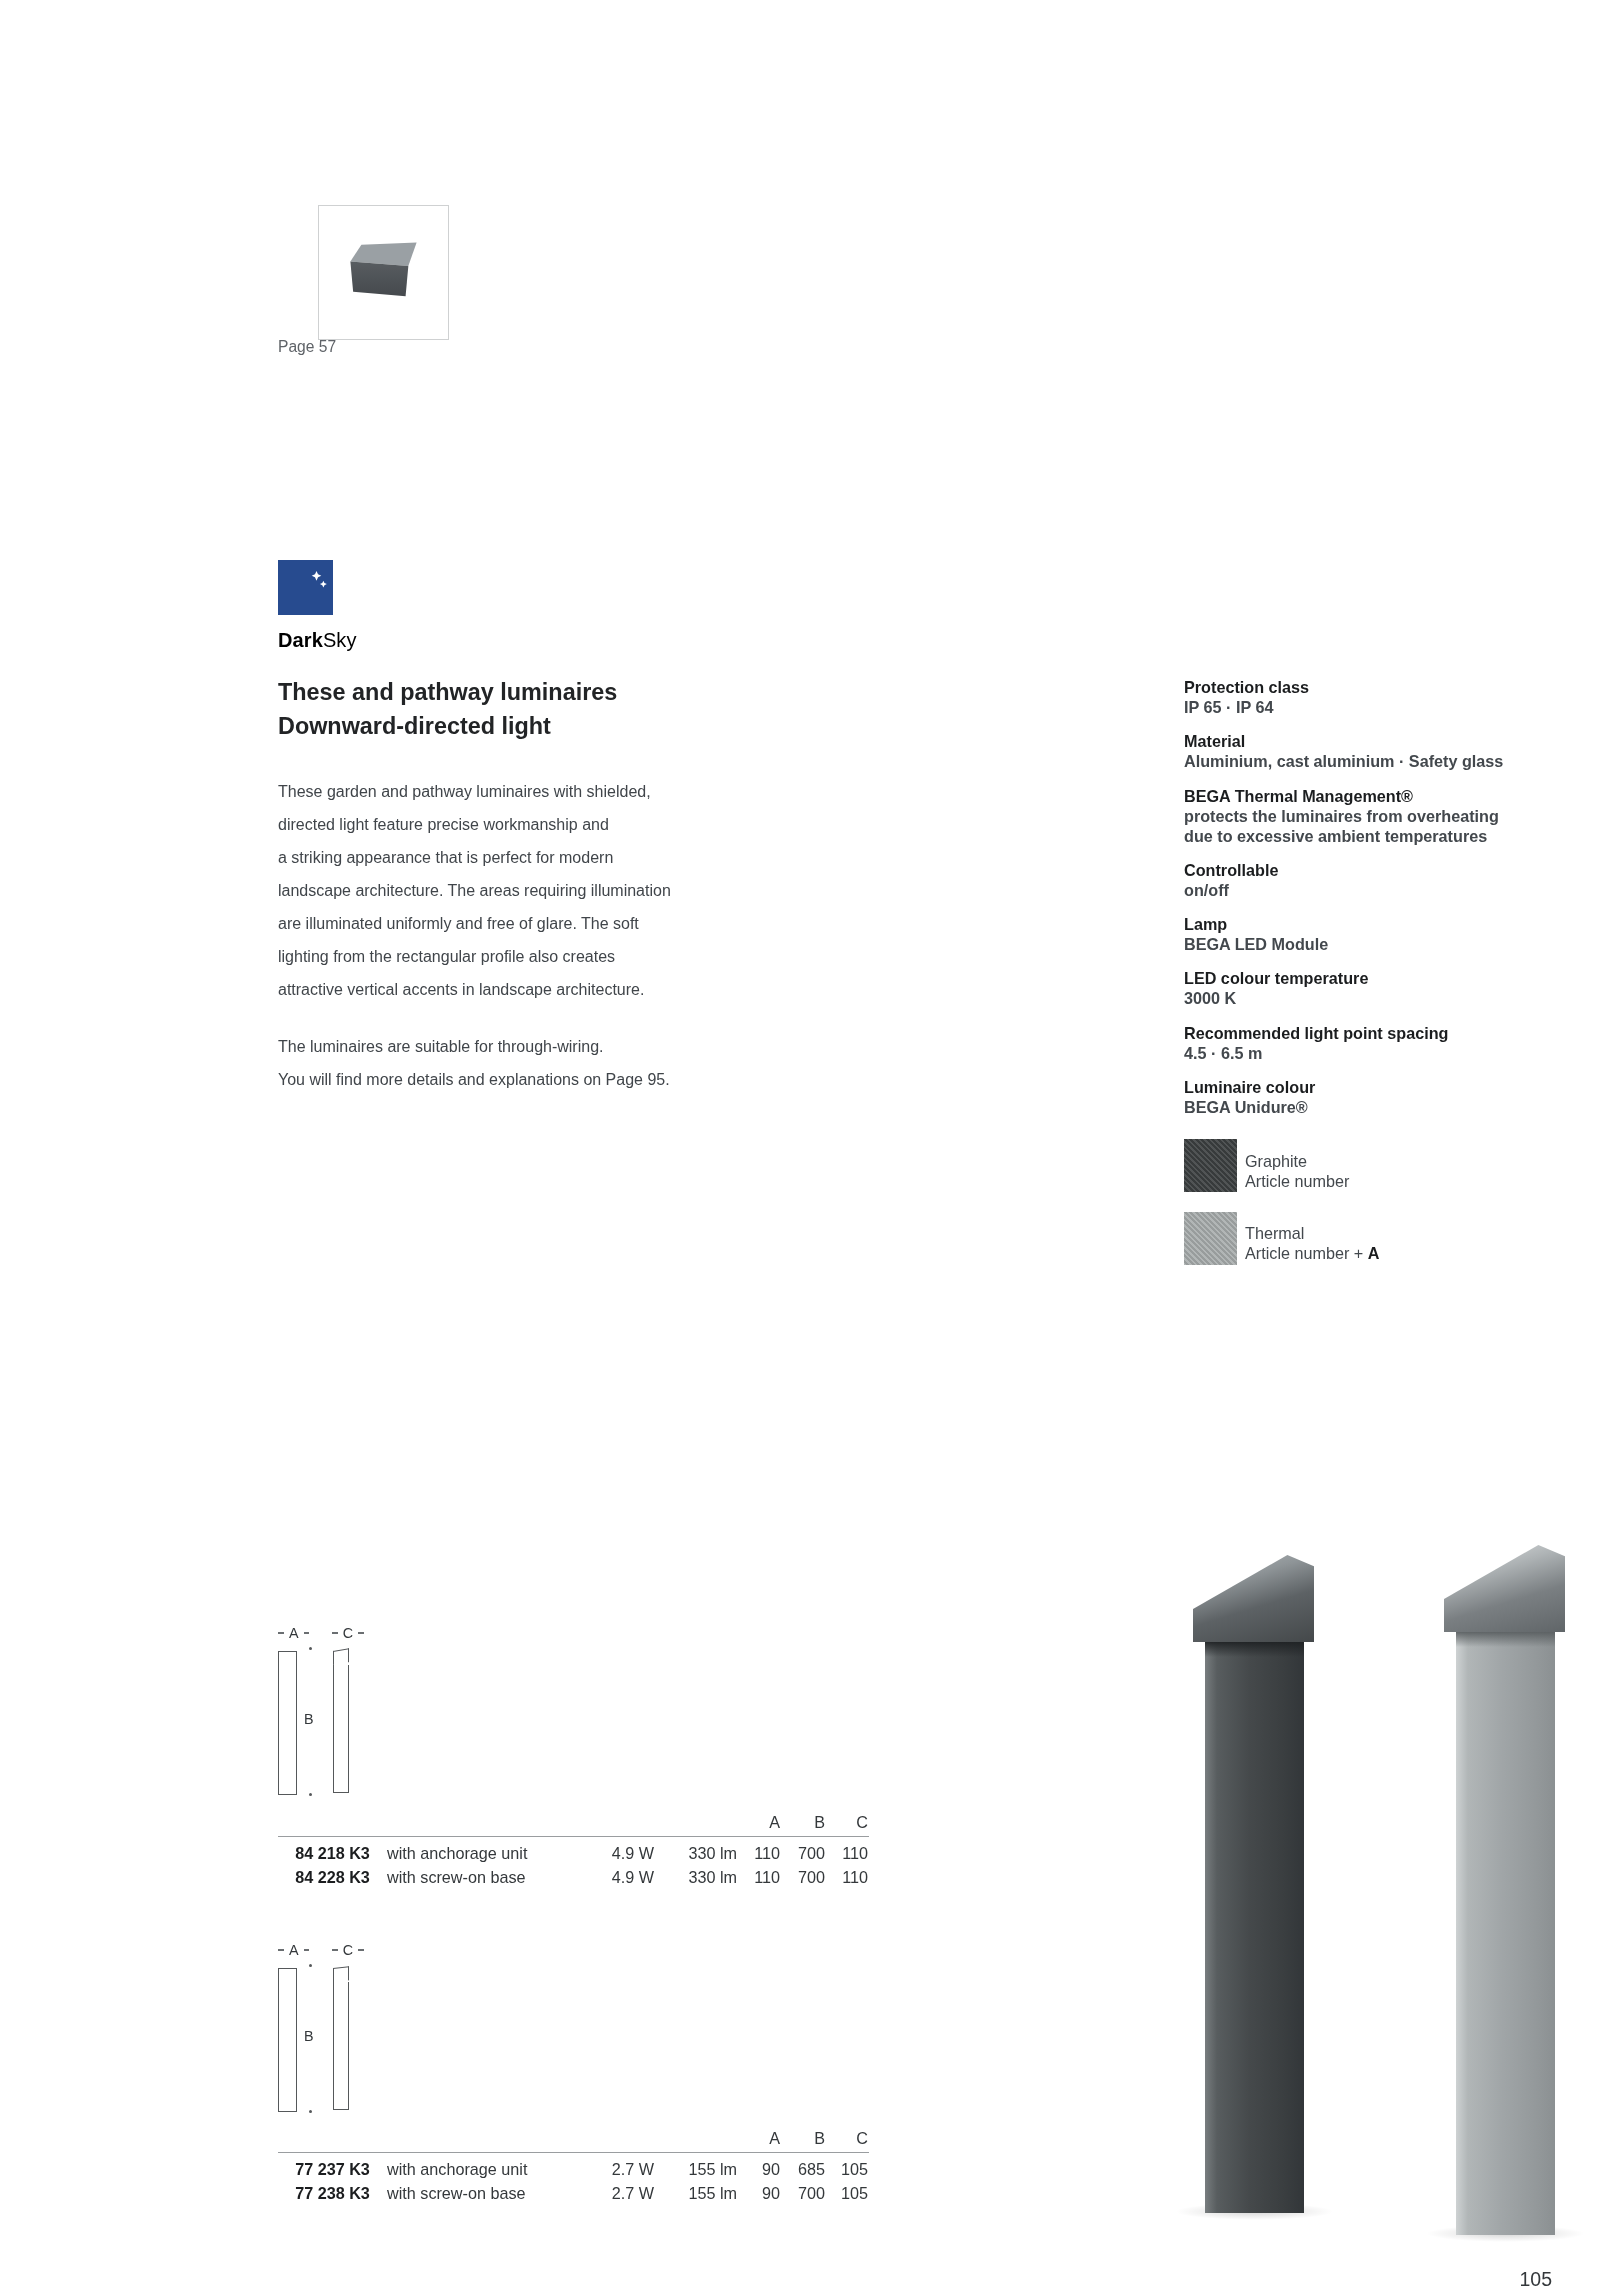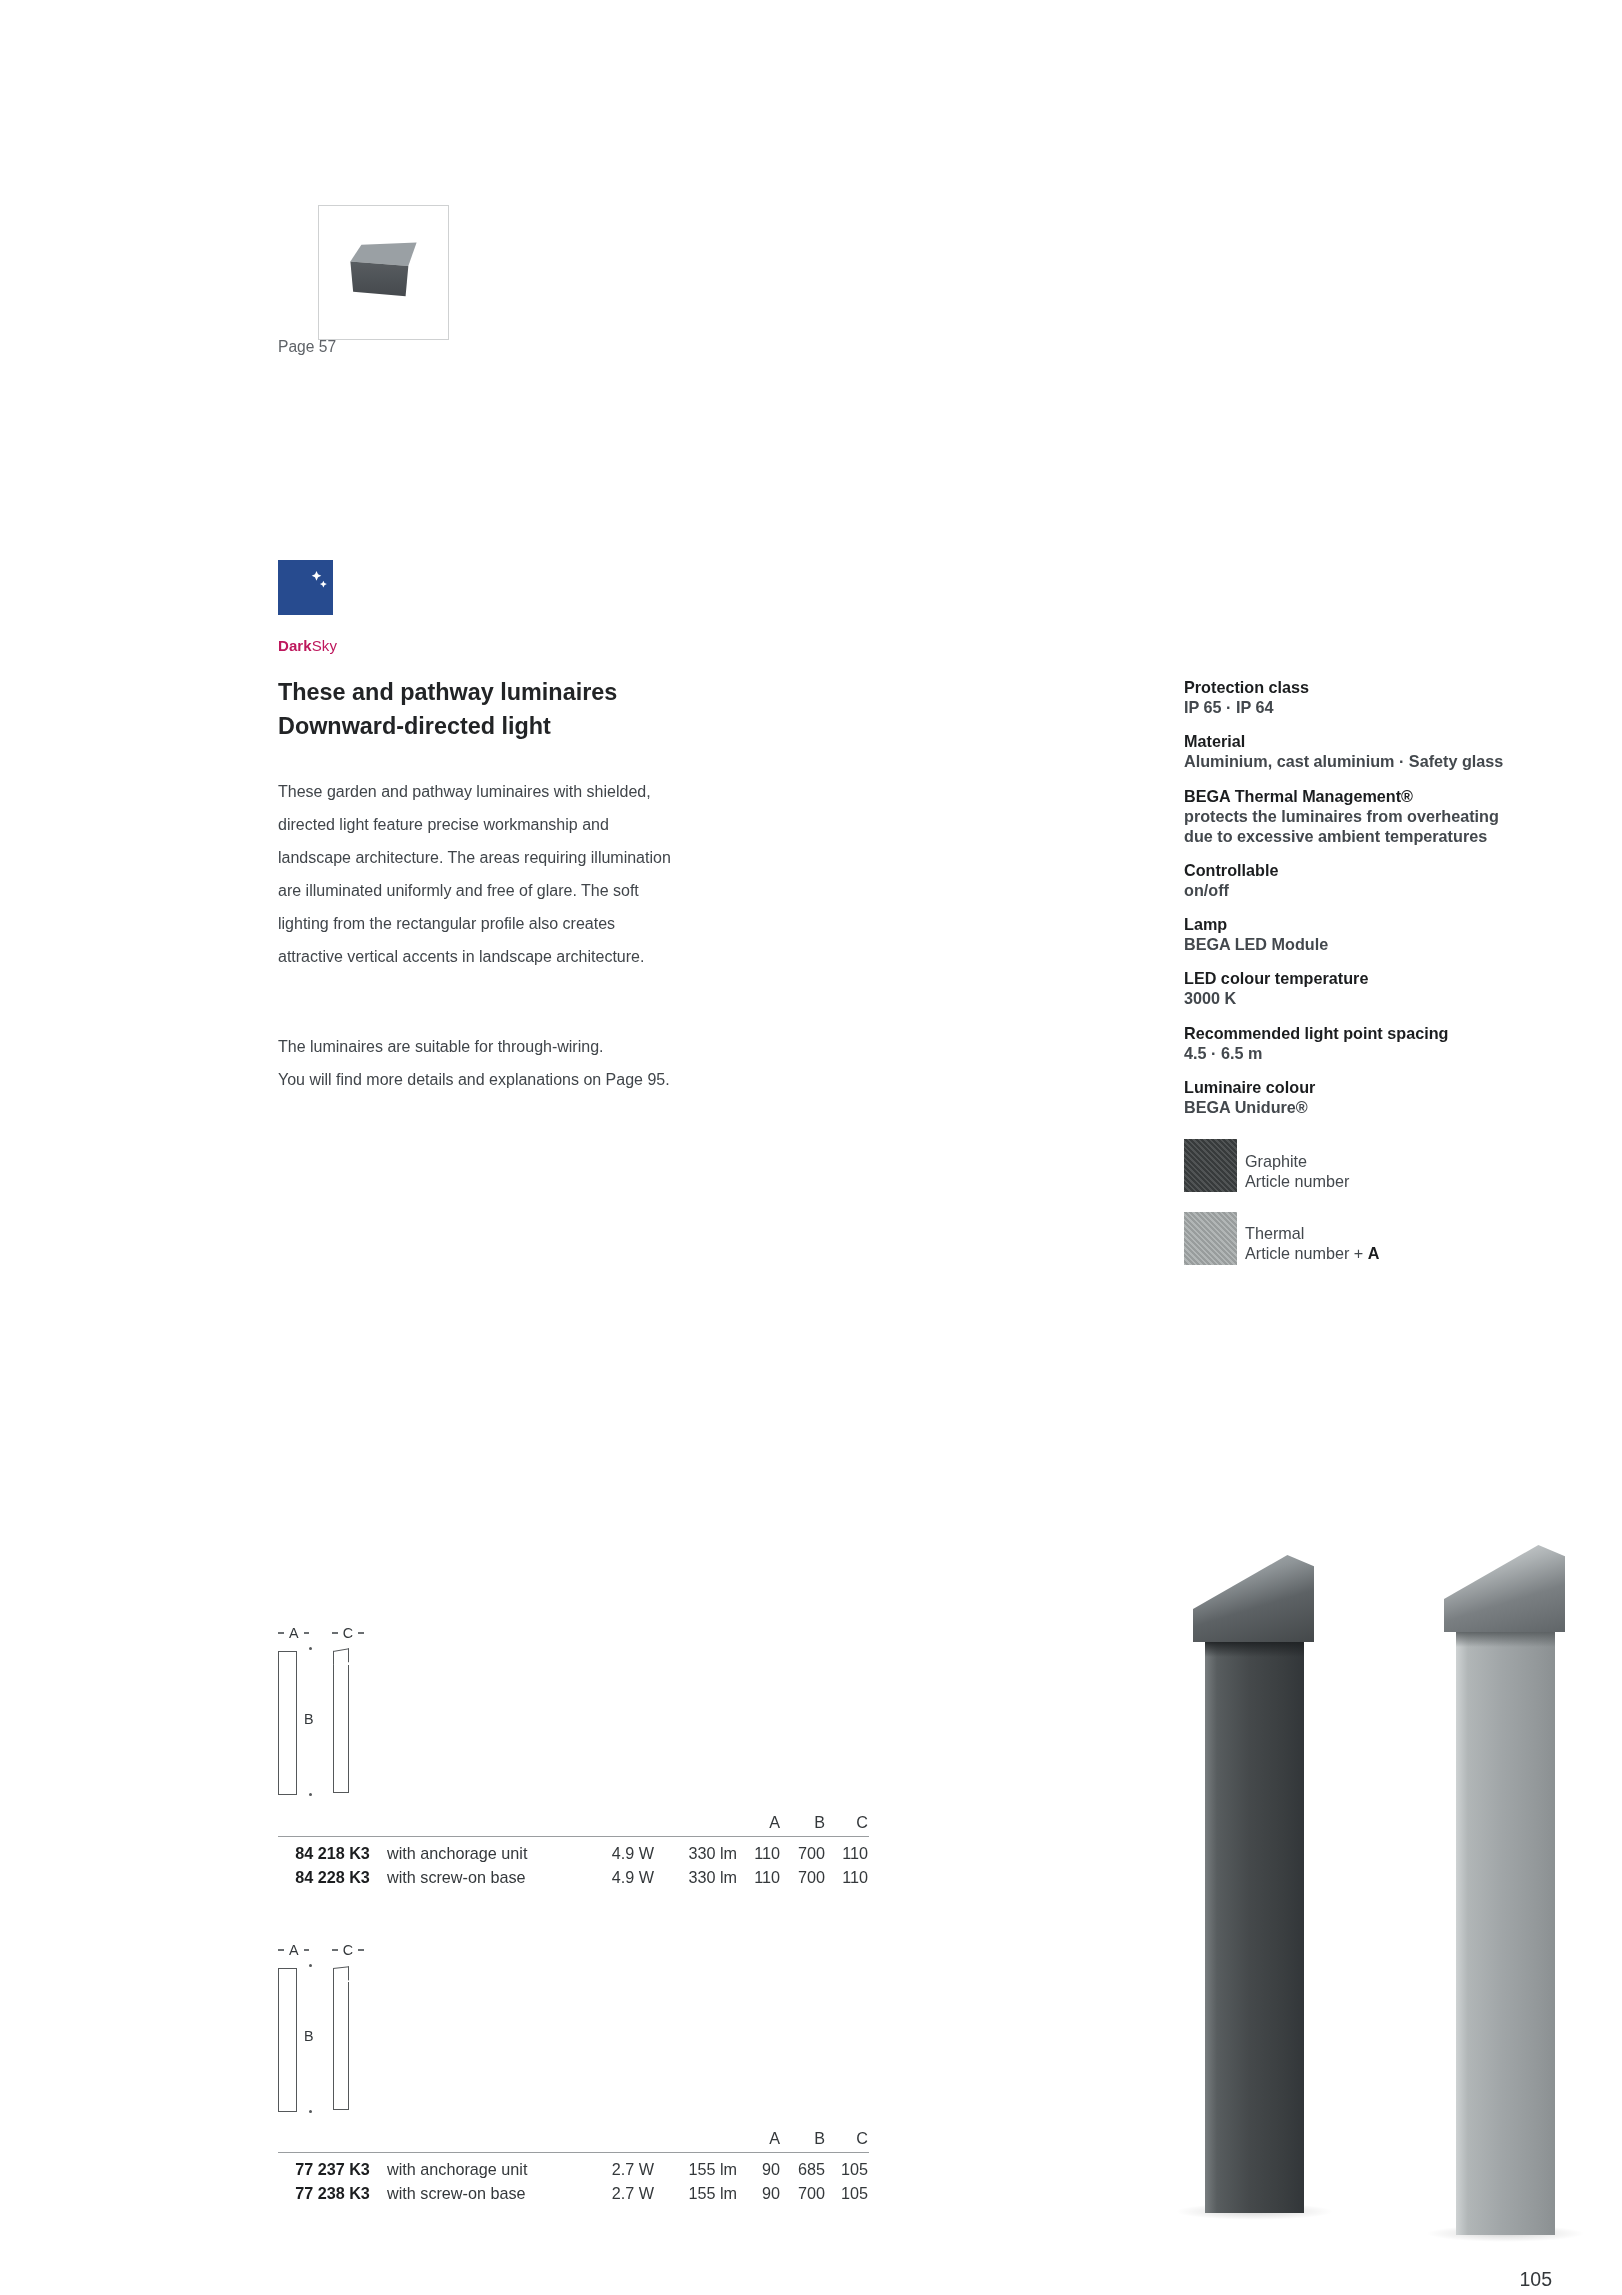--- a/index.html
+++ b/index.html
@@ -15,21 +15,21 @@
   .thumb-art{position:absolute;left:30px;top:36px;width:69px;height:56px;}
   .wl-top{position:absolute;left:0;top:0;width:100%;height:100%;
     clip-path:polygon(18% 4%,98% 0,86% 42%,2% 34%);background:#9aa0a4;}
   .wl-front{position:absolute;left:0;top:0;width:100%;height:100%;
     clip-path:polygon(2% 34%,86% 42%,82% 96%,6% 88%);background:linear-gradient(#63686c,#44484c);}
   .thumb-caption{left:278px;top:338px;font-size:15.6px;color:#5f6368;}
 
   
   .darksky{left:278px;top:560px;width:78px;}
   .ds-logo{width:55px;height:55px;display:block;}
-  .ds-label{margin-top:22px;font-size:15px;color:#be185d;letter-spacing:0.1px;}
+  .ds-label{margin-top:14px;font-size:20px;color:#000000;letter-spacing:0.1px;}
   .ds-label .b{font-weight:700;}
 
   
   .heading{left:278px;top:675px;font-size:23.4px;font-weight:700;color:#222426;line-height:34px;}
   .intro{left:278px;font-size:16px;line-height:33px;color:#40454a;}
   .intro-1{top:775px;}
   .intro-2{top:1030px;}
 
   
   .specs{left:1184px;top:677px;width:364px;}
@@ -118,20 +118,21 @@
 </div>
 
 <h1 class="abs heading" style="margin:0;">
   <div>These and pathway luminaires</div>
   <div>Downward-directed light</div>
 </h1>
 
 <div class="abs intro intro-1">
     <div>These garden and pathway luminaires with shielded,</div>
     <div>directed light feature precise workmanship and</div>
+    <div>a striking appearance that is perfect for modern</div>
     <div>landscape architecture. The areas requiring illumination</div>
     <div>are illuminated uniformly and free of glare. The soft</div>
     <div>lighting from the rectangular profile also creates</div>
     <div>attractive vertical accents in landscape architecture.</div>
   </div>
 <div class="abs intro intro-2">
     <div>The luminaires are suitable for through-wiring.</div>
     <div>You will find more details and explanations on Page 95.</div>
   </div>
 

